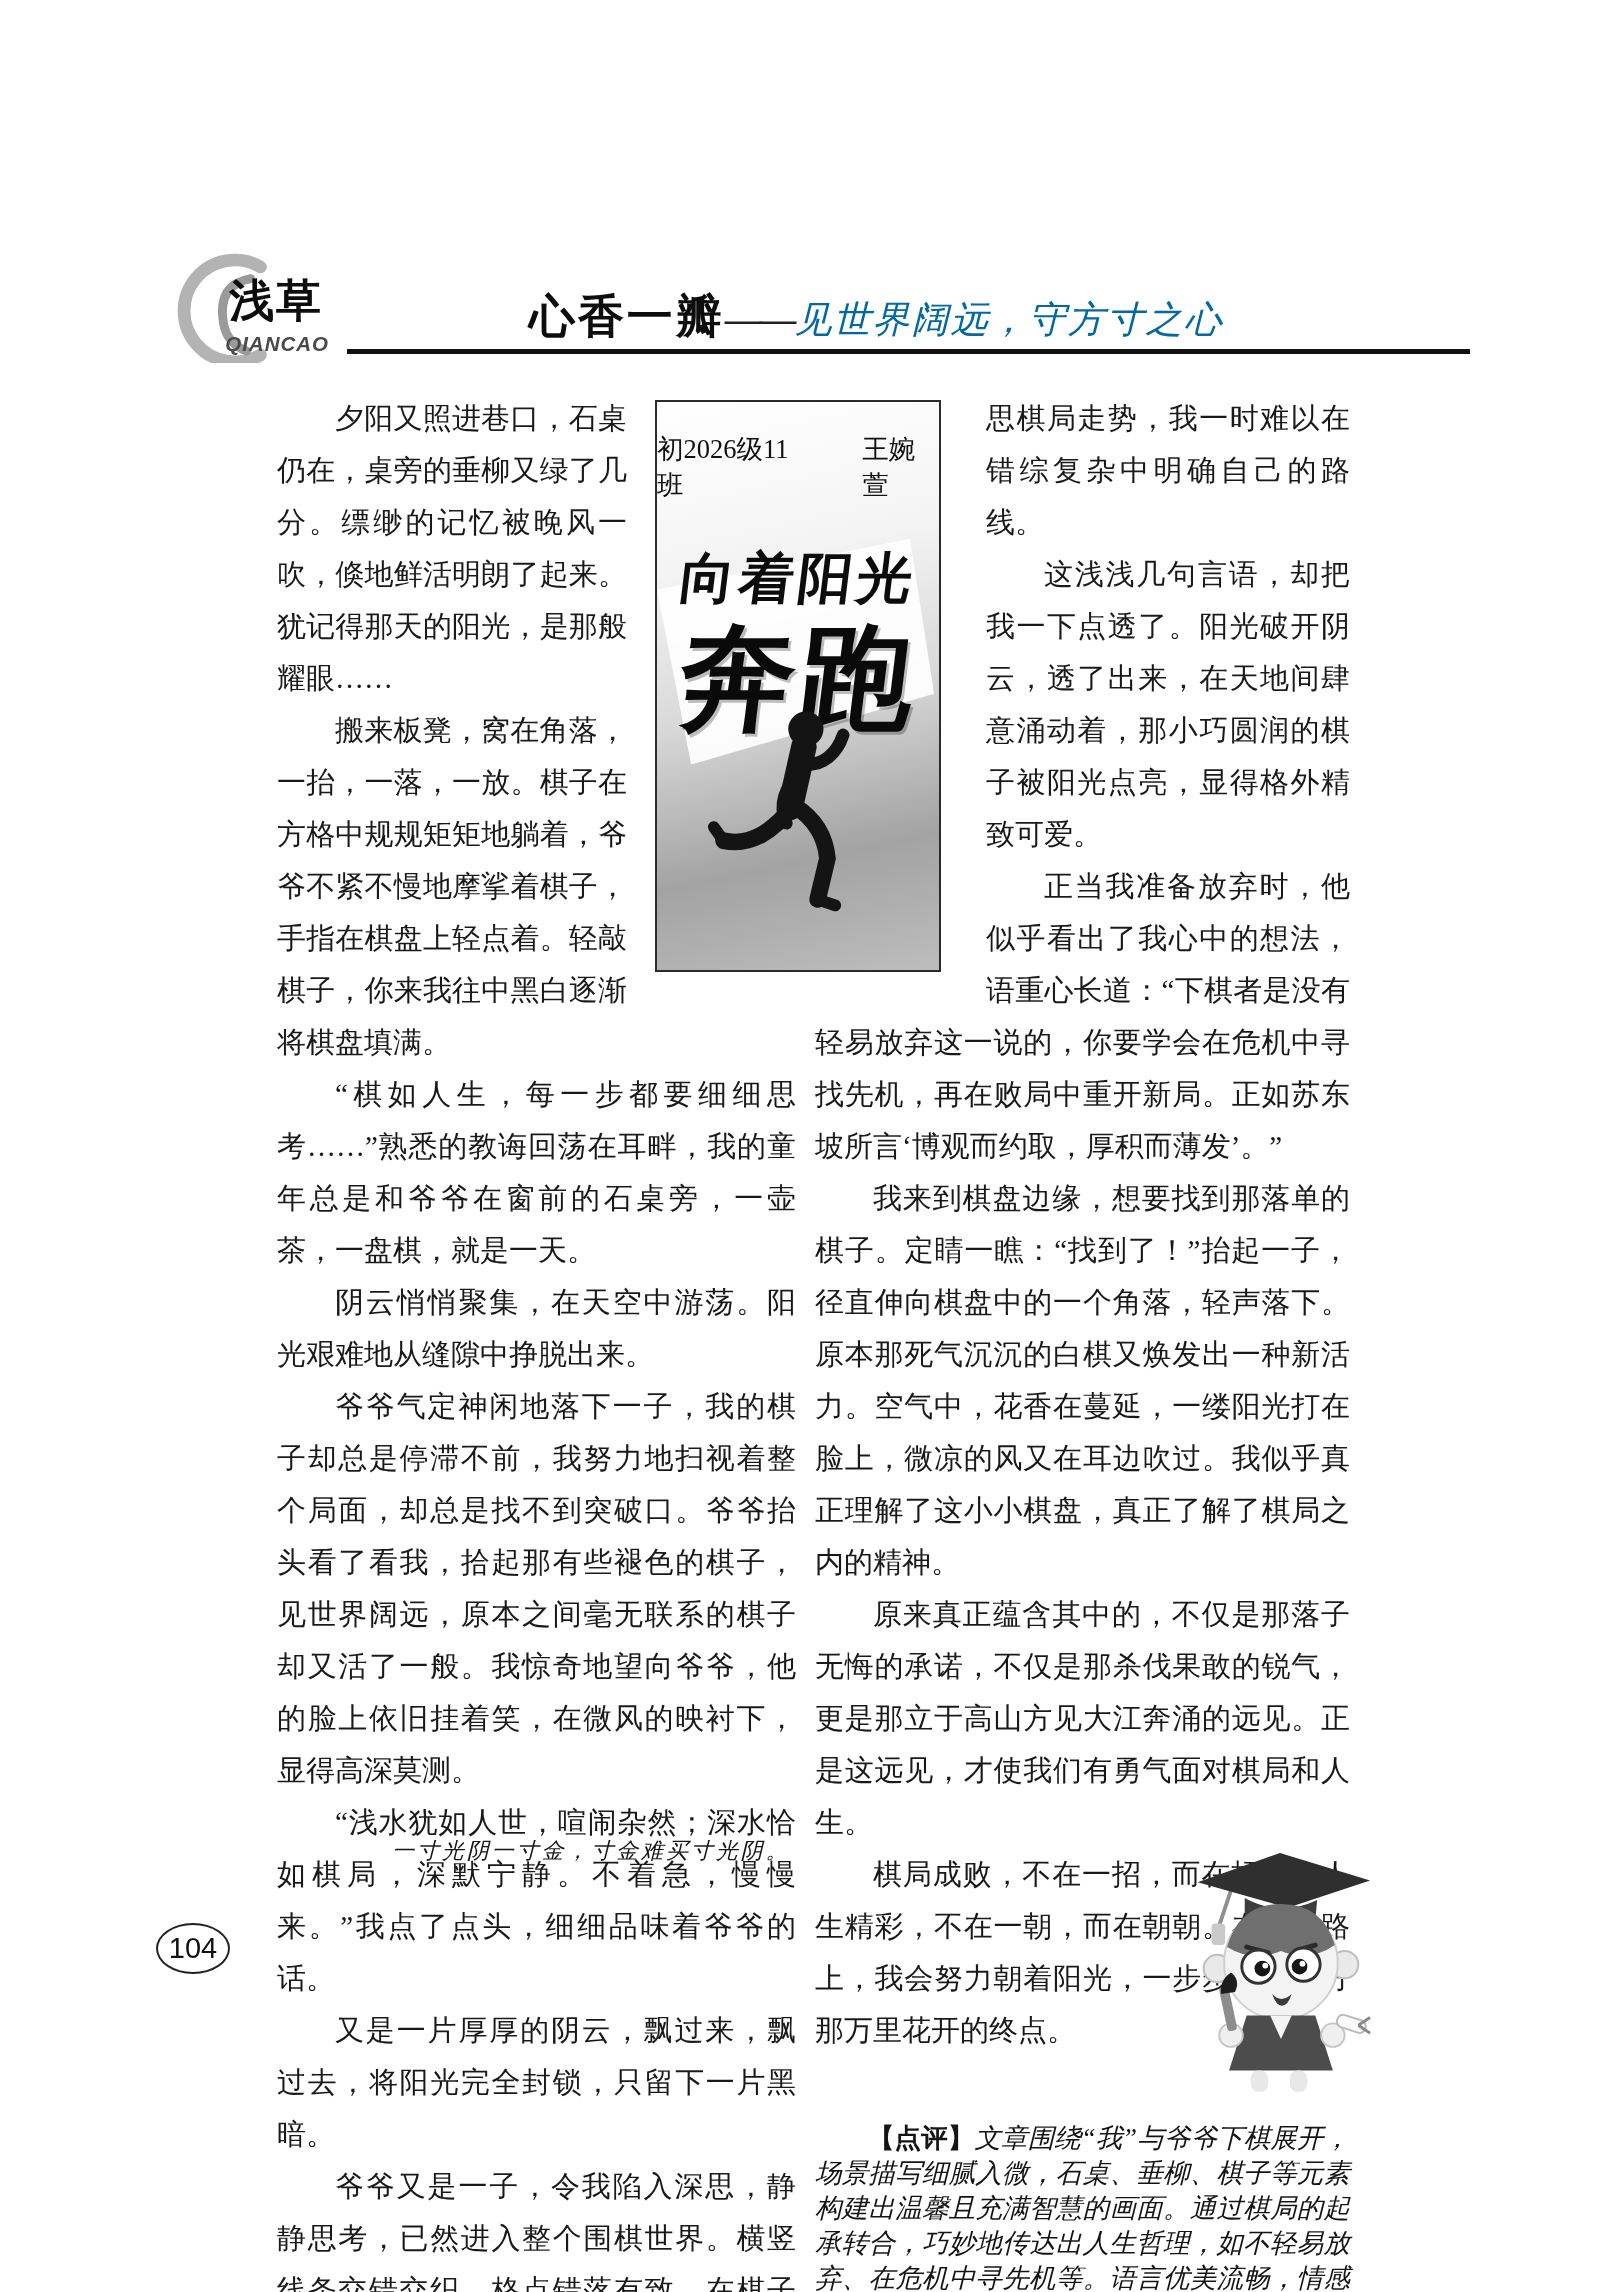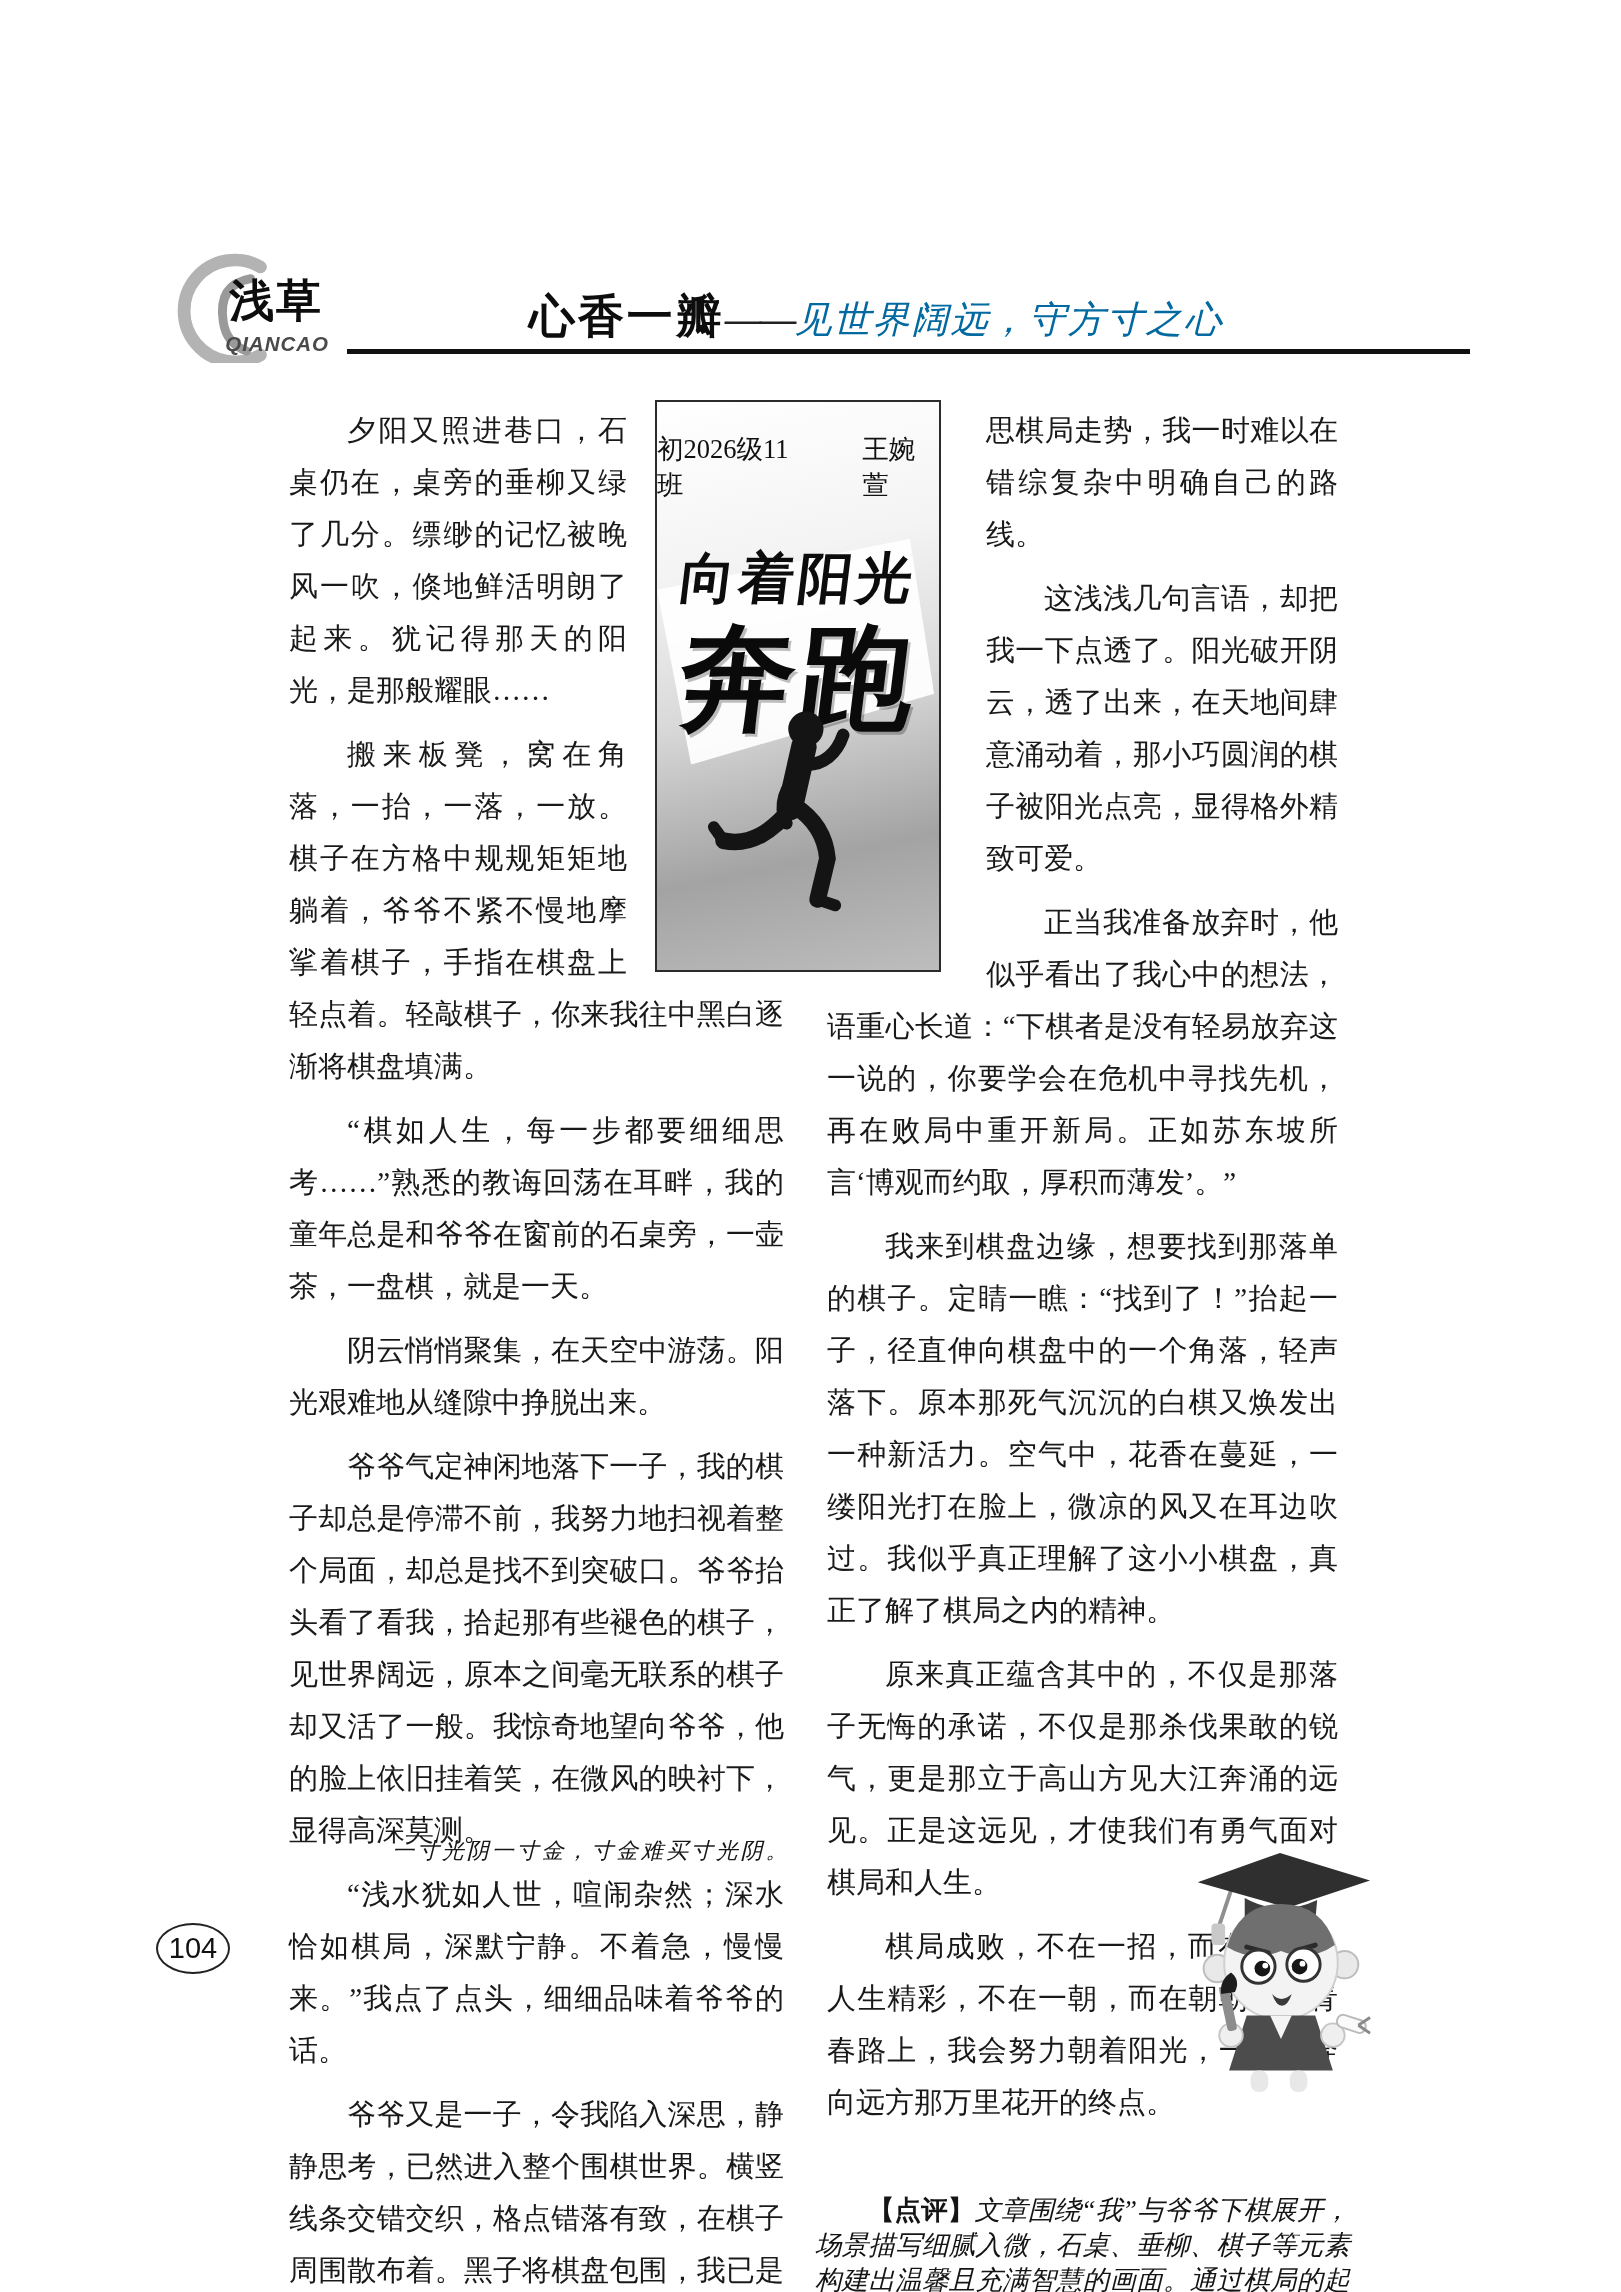--- a/index.html
+++ b/index.html
@@ -12,21 +12,21 @@
                    font-family:"Liberation Sans","DejaVu Sans",sans-serif; }
   .section-title .main { font-size:46px; font-weight:900; letter-spacing:2.9px; color:#0d0d0d; }
   .section-title .dash { font-size:37px; font-weight:400; color:#222; letter-spacing:-2px; }
   .section-title .sub  { font-size:37px; font-weight:500; color:#0369a1; letter-spacing:2px;
                          font-family:"Liberation Serif",serif; font-style:italic; }
   .header-rule { position:absolute; left:347px; top:349px; width:1123px; height:4.9px; background:#111; }
 
   
   .col { position:absolute; top:392px; font-size:29px; line-height:52px; text-align:justify;
          text-justify:inter-character; word-break:break-all; color:#191919; }
-  .col p { text-indent:2em; margin:12px; }
+  .col p { text-indent:2em; margin:0; }
   .col p.cont { text-indent:0; }
   .col-left  { left:277px; width:519px; }
   .col-right { left:815px; width:535px; }
   .spacer-r { float:right; width:169px; height:588px; }
   .spacer-l { float:left;  width:171px; height:588px; }
 
   
   .art-box { position:absolute; left:655px; top:400px; width:286px; height:572px;
              border:2px solid #2b2b2b; overflow:hidden;
              background:linear-gradient(168deg,#ffffff 0%,#f4f4f4 28%,#d9d9d9 52%,#a3a3a3 78%,#bdbdbd 100%); }
@@ -76,20 +76,21 @@
 <div class="header-rule"></div>
 
 <div class="col col-left">
   <div class="spacer-r"></div>
   <p>夕阳又照进巷口，石桌仍在，桌旁的垂柳又绿了几分。缥缈的记忆被晚风一吹，倏地鲜活明朗了起来。犹记得那天的阳光，是那般耀眼……</p>
   <p>搬来板凳，窝在角落，一抬，一落，一放。棋子在方格中规规矩矩地躺着，爷爷不紧不慢地摩挲着棋子，手指在棋盘上轻点着。轻敲棋子，你来我往中黑白逐渐将棋盘填满。</p>
   <p>“棋如人生，每一步都要细细思考……”熟悉的教诲回荡在耳畔，我的童年总是和爷爷在窗前的石桌旁，一壶茶，一盘棋，就是一天。</p>
   <p>阴云悄悄聚集，在天空中游荡。阳光艰难地从缝隙中挣脱出来。</p>
   <p>爷爷气定神闲地落下一子，我的棋子却总是停滞不前，我努力地扫视着整个局面，却总是找不到突破口。爷爷抬头看了看我，拾起那有些褪色的棋子，见世界阔远，原本之间毫无联系的棋子却又活了一般。我惊奇地望向爷爷，他的脸上依旧挂着笑，在微风的映衬下，显得高深莫测。</p>
   <p>“浅水犹如人世，喧闹杂然；深水恰如棋局，深默宁静。不着急，慢慢来。”我点了点头，细细品味着爷爷的话。</p>
+  <p>又是一片厚厚的阴云，飘过来，飘过去，将阳光完全封锁，只留下一片黑暗。</p>
   <p>爷爷又是一子，令我陷入深思，静静思考，已然进入整个围棋世界。横竖线条交错交织，格点错落有致，在棋子周围散布着。黑子将棋盘包围，我已是瓮中之鳖，孤立无援。黑棋相互连接，像一条环环相扣的铁索，步步紧逼，将战场封锁。我在棋子之间来回踱步，仔细打量着它们之间的关联。冷静思考，好让我身旁那一位位“士兵”发挥出最大的作用。在阵营之中来回穿梭，在每颗棋子面前推敲，细</p>
 </div>
 
 <div class="art-box">
   <div class="byline">
     <span>初2026级11班</span>
     <span>王婉萱</span>
   </div>
   <div class="art-flash"></div>
   <div class="art-title1">向着阳光</div>

